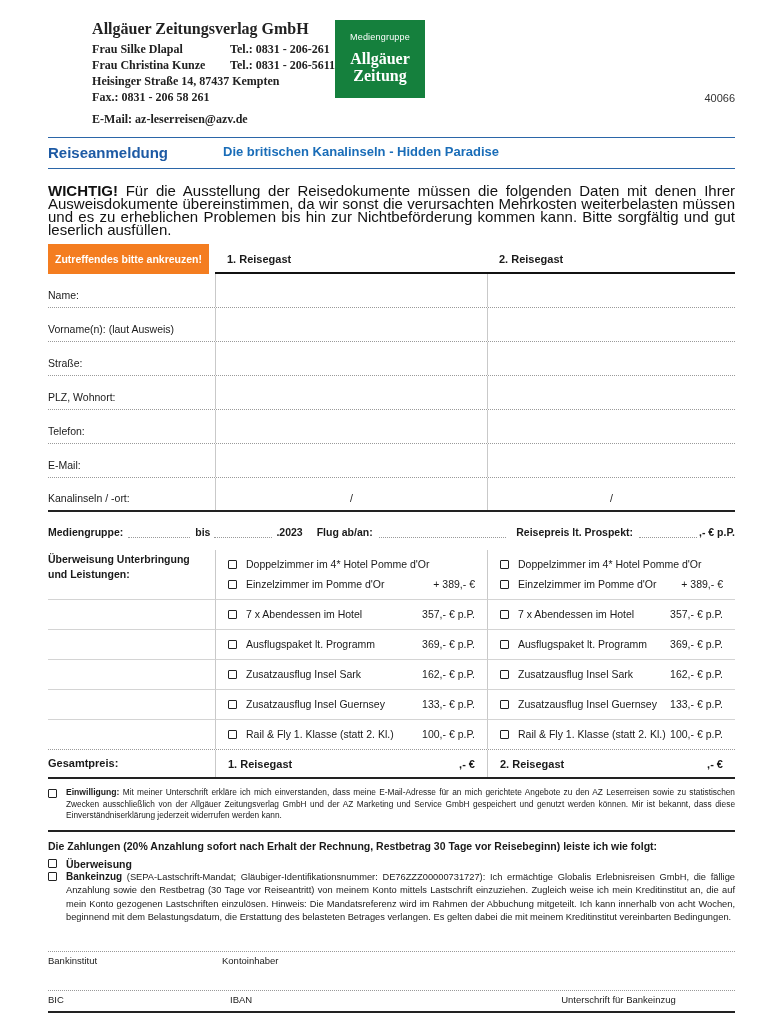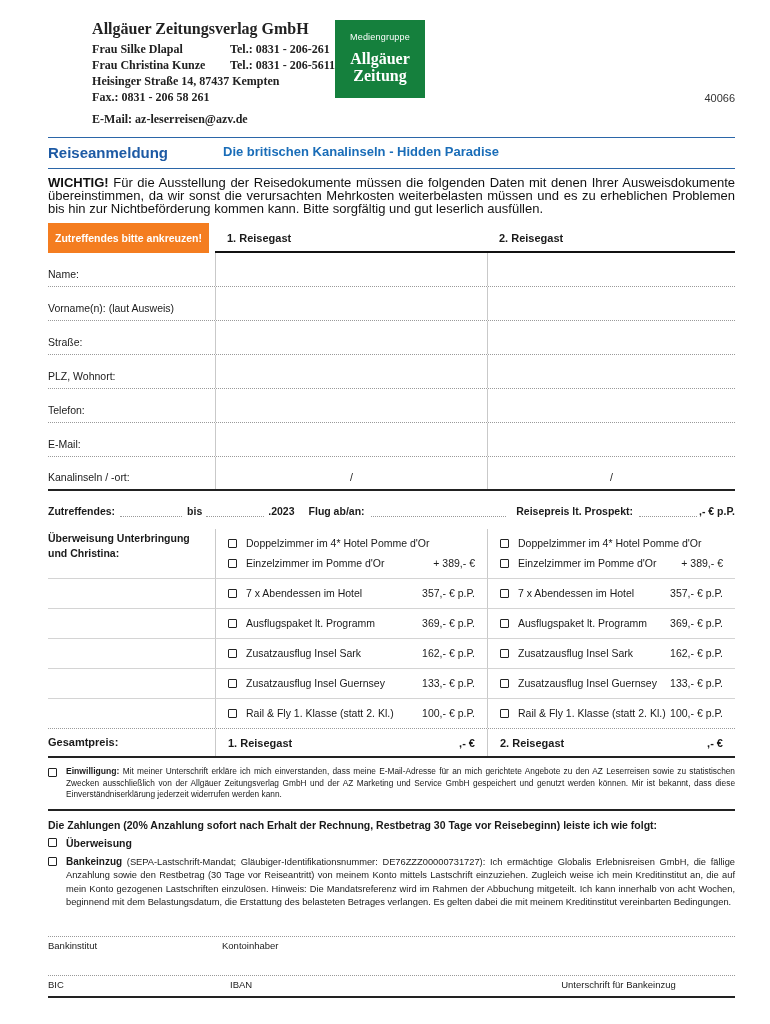--- a/index.html
+++ b/index.html
@@ -18,21 +18,21 @@
   .logo { width:90px; height:78px; margin-right:310px; color:#fff; text-align:center; padding-top:12px; }
   .logo .mg { font-size:9px; letter-spacing:.2px; margin-bottom:8px; }
   .logo .l1, .logo .l2 { font-family:"Liberation Serif", serif; font-weight:bold; font-size:16px; line-height:17px; }
   .formnum { position:absolute; top:92px; right:35px; font-size:11px; color:#333; }
 
   
   .titleband { margin-top:10px; border-top:1.5px solid #2b66a8; border-bottom:1.5px solid #2b66a8; padding:6px 0 7px 0; display:flex; }
   .t-left  { font-size:15px; font-weight:bold; color:#1d5aa4; width:175px; }
   .t-right { font-size:13px; font-weight:bold; color:#1a6db8; }
 
-  .notice { margin-top:7px; font-size:13px; line-height:13px; text-align:justify; color:#111; }
+  .notice { margin-top:15px; font-size:15px; line-height:13px; text-align:justify; color:#111; }
   .notice b { font-weight:bold; }
 
   
   .gtable { margin-top:8px; }
   .g-head { display:grid; grid-template-columns:167px 272px 248px; align-items:stretch; }
   .g-head .obox { background:#f47d20; color:#fff; font-weight:bold; font-size:10.5px; text-align:center; padding:9px 4px; margin-right:6px; }
   .g-head .ghc { font-weight:bold; font-size:11px; border-bottom:2px solid #111; padding:9px 0 6px 12px; }
   .g-row { display:grid; grid-template-columns:167px 272px 248px; height:34px; border-bottom:1px dotted #9a9a9a; }
   .g-row:last-child { border-bottom:2px solid #222; }
   .g-row .lbl { font-size:10.5px; display:flex; align-items:flex-end; padding-bottom:6px; }
@@ -64,21 +64,21 @@
 
   
   .consent { display:flex; margin-top:8px; padding-bottom:8px; border-bottom:2px solid #222; }
   .consent .cb { margin-top:2px; }
   .consent .ctext { font-size:8.3px; line-height:11.5px; text-align:justify; }
   .consent b { font-size:8.6px; }
 
   
   .pay-head { margin-top:8px; font-size:10.5px; font-weight:bold; }
   .pay-opt { display:flex; align-items:center; margin-top:6px; font-size:10.5px; font-weight:bold; }
-  .pay-sepa { display:flex; margin-top:6px; }
+  .pay-sepa { display:flex; }
   .pay-sepa .cb { margin-top:2px; }
   .pay-sepa .ptext { font-size:9.3px; line-height:13.5px; text-align:justify; }
   .pay-sepa b { font-size:10px; }
 
   
   .bankline1 { margin-top:26px; border-top:1px dotted #999; display:flex; font-size:9.5px; color:#222; padding-top:3px; }
   .bankline1 .b1 { width:174px; }
   .bankline2 { margin-top:24px; border-top:1px dotted #999; display:flex; font-size:9.5px; color:#222; padding-top:3px; padding-bottom:6px; border-bottom:2px solid #222; }
   .bankline2 .b1 { width:182px; }
   .bankline2 .b2 { width:272px; }
@@ -159,38 +159,38 @@
       <div class="cell"></div>
     </div>
     <div class="g-row">
       <div class="lbl">Kanalinseln / -ort:</div>
       <div class="cell">/</div>
       <div class="cell">/</div>
     </div>
   </div>
 
   <div class="trip">
-    <span>Zutreffendes:</span>
+    <span>Mediengruppe:</span>
     <span class="fill f1"></span>
     <span>bis</span>
     <span class="fill f2"></span>
     <span>.2023</span>
     <span class="sp">Flug ab/an:</span>
     <span class="fill f3"></span>
     <span>Reisepreis lt. Prospekt:</span>
     <span class="fill f4"></span>
     <span>,- € p.P.</span>
   </div>
 
   <div class="otable">
 
     <div class="o-row">
       <div class="olbl">
         <div>Überweisung Unterbringung</div>
-        <div>und Christina:</div>
+        <div>und Leistungen:</div>
       </div>
       <div class="ocell">
         <div class="opt">
           <span class="cb"></span>
           <span>Doppelzimmer im 4* Hotel Pomme d'Or</span>
           <span class="price"></span>
         </div>
         <div class="opt">
           <span class="cb"></span>
           <span>Einzelzimmer im Pomme d'Or</span>

